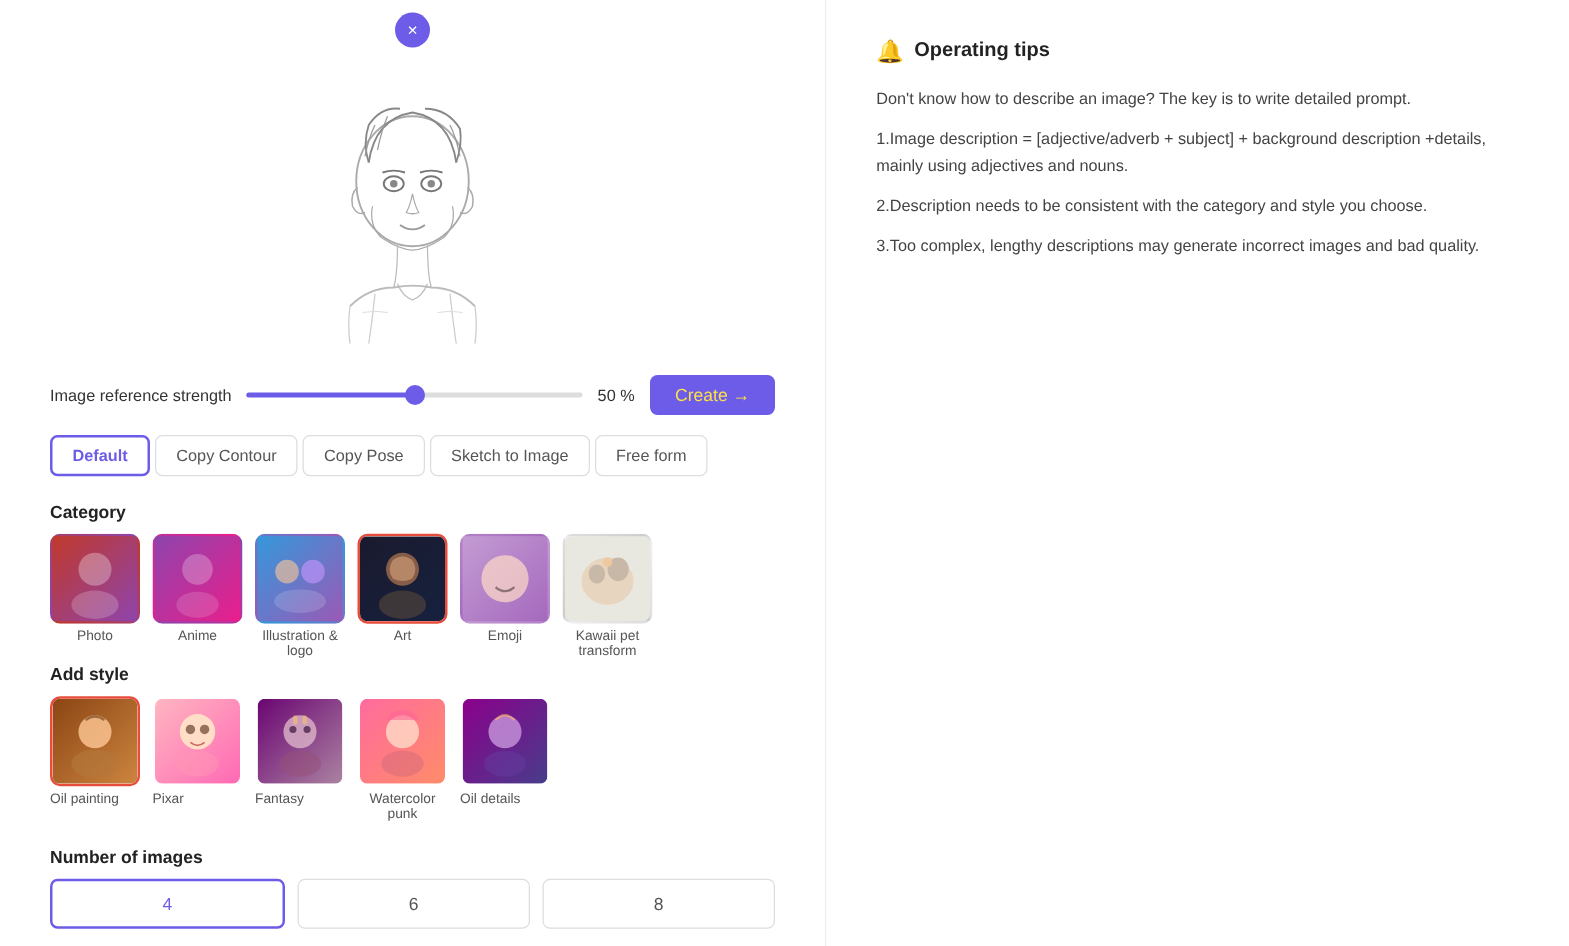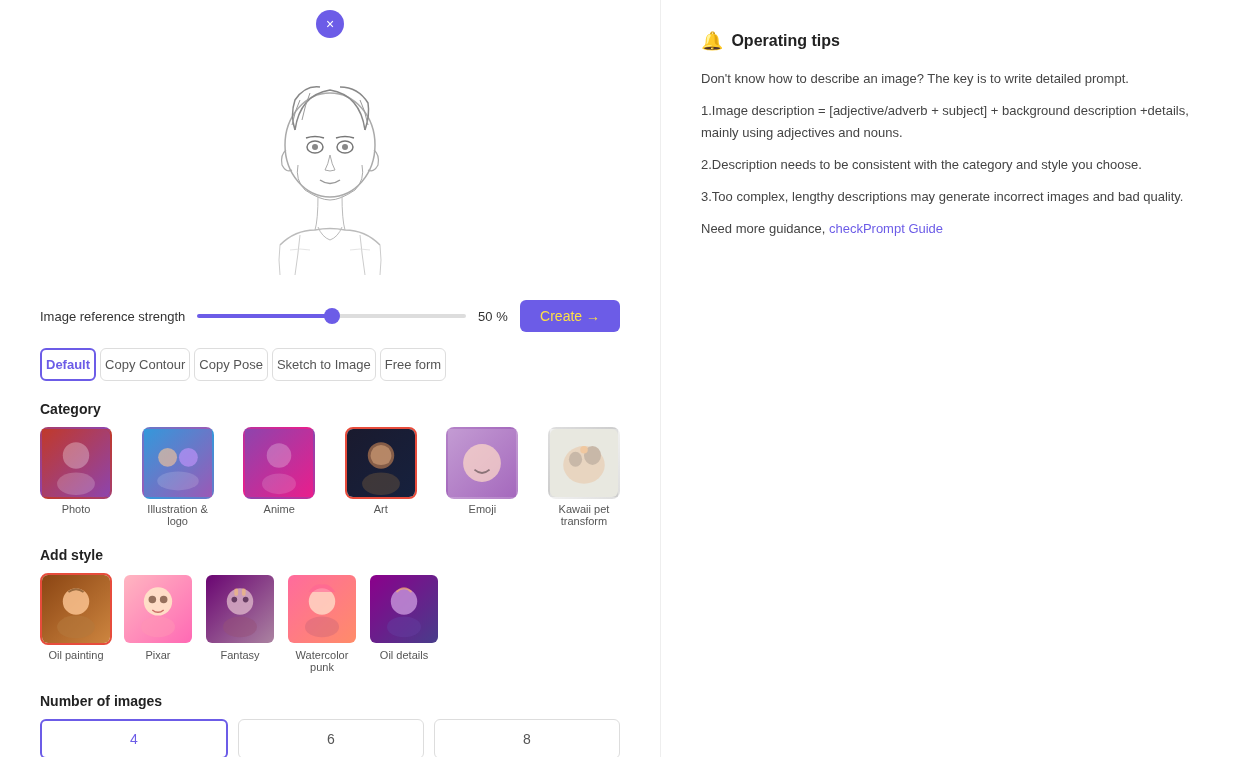--- a/index.html
+++ b/index.html
@@ -97,21 +97,21 @@
       align-items: center;
       gap: 6px;
     }
     .tabs-row {
       display: flex;
       gap: 4px;
       width: 100%;
       margin-bottom: 20px;
     }
     .tab-btn {
-      padding: 7px 4px;
+      padding: 7px 16px;
       border-radius: 6px;
       font-size: 13px;
       cursor: pointer;
       border: 1px solid #ddd;
       background: #fff;
       color: #555;
     }
     .tab-btn.active {
       background: #fff;
       border: 2px solid #6c5ce7;
@@ -122,22 +122,21 @@
       font-size: 14px;
       font-weight: 600;
       color: #222;
       width: 100%;
       margin-bottom: 10px;
     }
     .category-row {
       display: flex;
       gap: 10px;
       width: 100%;
-      margin-bottom: 20px;
-      justify-content: space-between;
+      margin-bottom: 4px;
     }
     .category-item {
       display: flex;
       flex-direction: column;
       align-items: center;
       gap: 4px;
       cursor: pointer;
     }
     .category-img {
       width: 72px;
@@ -161,21 +160,21 @@
     }
     .style-row {
       display: flex;
       gap: 10px;
       width: 100%;
       margin-bottom: 20px;
     }
     .style-item {
       display: flex;
       flex-direction: column;
-      align-items: center;
+      align-items: flex-start;
       gap: 4px;
       cursor: pointer;
     }
     .style-img {
       width: 72px;
       height: 72px;
       border-radius: 8px;
       overflow: hidden;
       border: 2px solid transparent;
     }
@@ -328,52 +327,52 @@
               </linearGradient>
             </defs>
           <circle cx="36" cy="28" r="14" fill="rgba(255,255,255,0.3)"></circle>
           <ellipse cx="36" cy="58" rx="20" ry="12" fill="rgba(255,255,255,0.2)"></ellipse>
         </svg>
       </div>
       <span class="category-name">Photo</span>
     </div>
 
     <div class="category-item">
+      <div class="category-img img-anime">
+        <svg viewBox="0 0 72 72" xmlns="http://www.w3.org/2000/svg">
+          <defs>
+              <linearGradient id="gAnime" x1="0" y1="0" x2="1" y2="1">
+                <stop offset="0%" stop-color="#8e44ad"></stop>
+                <stop offset="100%" stop-color="#e91e8c"></stop>
+              </linearGradient>
+            </defs>
+          <rect width="72" height="72" fill="url(#gAnime)"></rect>
+          <circle cx="36" cy="28" r="13" fill="rgba(255,255,255,0.25)"></circle>
+          <ellipse cx="36" cy="58" rx="18" ry="11" fill="rgba(255,255,255,0.15)"></ellipse>
+        </svg>
+      </div>
+      <span class="category-name">Anime</span>
+    </div>
+
+    <div class="category-item">
       <div class="category-img img-illustration">
         <svg viewBox="0 0 72 72" xmlns="http://www.w3.org/2000/svg">
           <defs>
               <linearGradient id="gIll" x1="0" y1="0" x2="1" y2="1">
                 <stop offset="0%" stop-color="#3498db"></stop>
                 <stop offset="100%" stop-color="#9b59b6"></stop>
               </linearGradient>
             </defs>
           <rect width="72" height="72" fill="url(#gIll)"></rect>
           <circle cx="25" cy="30" r="10" fill="rgba(255,200,150,0.6)"></circle>
           <circle cx="47" cy="30" r="10" fill="rgba(200,150,255,0.6)"></circle>
           <ellipse cx="36" cy="55" rx="22" ry="10" fill="rgba(255,255,255,0.15)"></ellipse>
         </svg>
       </div>
       <span class="category-name">Illustration &amp; logo</span>
-    </div>
-
-    <div class="category-item">
-      <div class="category-img img-anime">
-        <svg viewBox="0 0 72 72" xmlns="http://www.w3.org/2000/svg">
-          <defs>
-              <linearGradient id="gAnime" x1="0" y1="0" x2="1" y2="1">
-                <stop offset="0%" stop-color="#8e44ad"></stop>
-                <stop offset="100%" stop-color="#e91e8c"></stop>
-              </linearGradient>
-            </defs>
-          <rect width="72" height="72" fill="url(#gAnime)"></rect>
-          <circle cx="36" cy="28" r="13" fill="rgba(255,255,255,0.25)"></circle>
-          <ellipse cx="36" cy="58" rx="18" ry="11" fill="rgba(255,255,255,0.15)"></ellipse>
-        </svg>
-      </div>
-      <span class="category-name">Anime</span>
     </div>
 
     <div class="category-item">
       <div class="category-img selected" style="border:2px solid #e74c3c">
         <svg viewBox="0 0 72 72" xmlns="http://www.w3.org/2000/svg">
           <defs>
               <linearGradient id="gArt" x1="0" y1="0" x2="1" y2="1">
                 <stop offset="0%" stop-color="#1a1a2e"></stop>
                 <stop offset="100%" stop-color="#16213e"></stop>
               </linearGradient>
@@ -530,18 +529,14 @@
 <div class="right-panel">
   <div class="tips-header">
     <span style="font-size:18px;">🔔</span>
     <span class="tips-title">Operating tips</span>
   </div>
   <div class="tips-body">
     <p>Don't know how to describe an image? The key is to write detailed prompt.</p>
     <p>1.Image description = [adjective/adverb + subject] + background description +details, mainly using adjectives and nouns.</p>
     <p>2.Description needs to be consistent with the category and style you choose.</p>
     <p>3.Too complex, lengthy descriptions may generate incorrect images and bad quality.</p>
-    <p>
-      <span>Need more guidance, </span>
-      <a class="tips-link" href="#">checkPrompt Guide</a>
-    </p>
   </div>
 </div>
 
 </body></html>

